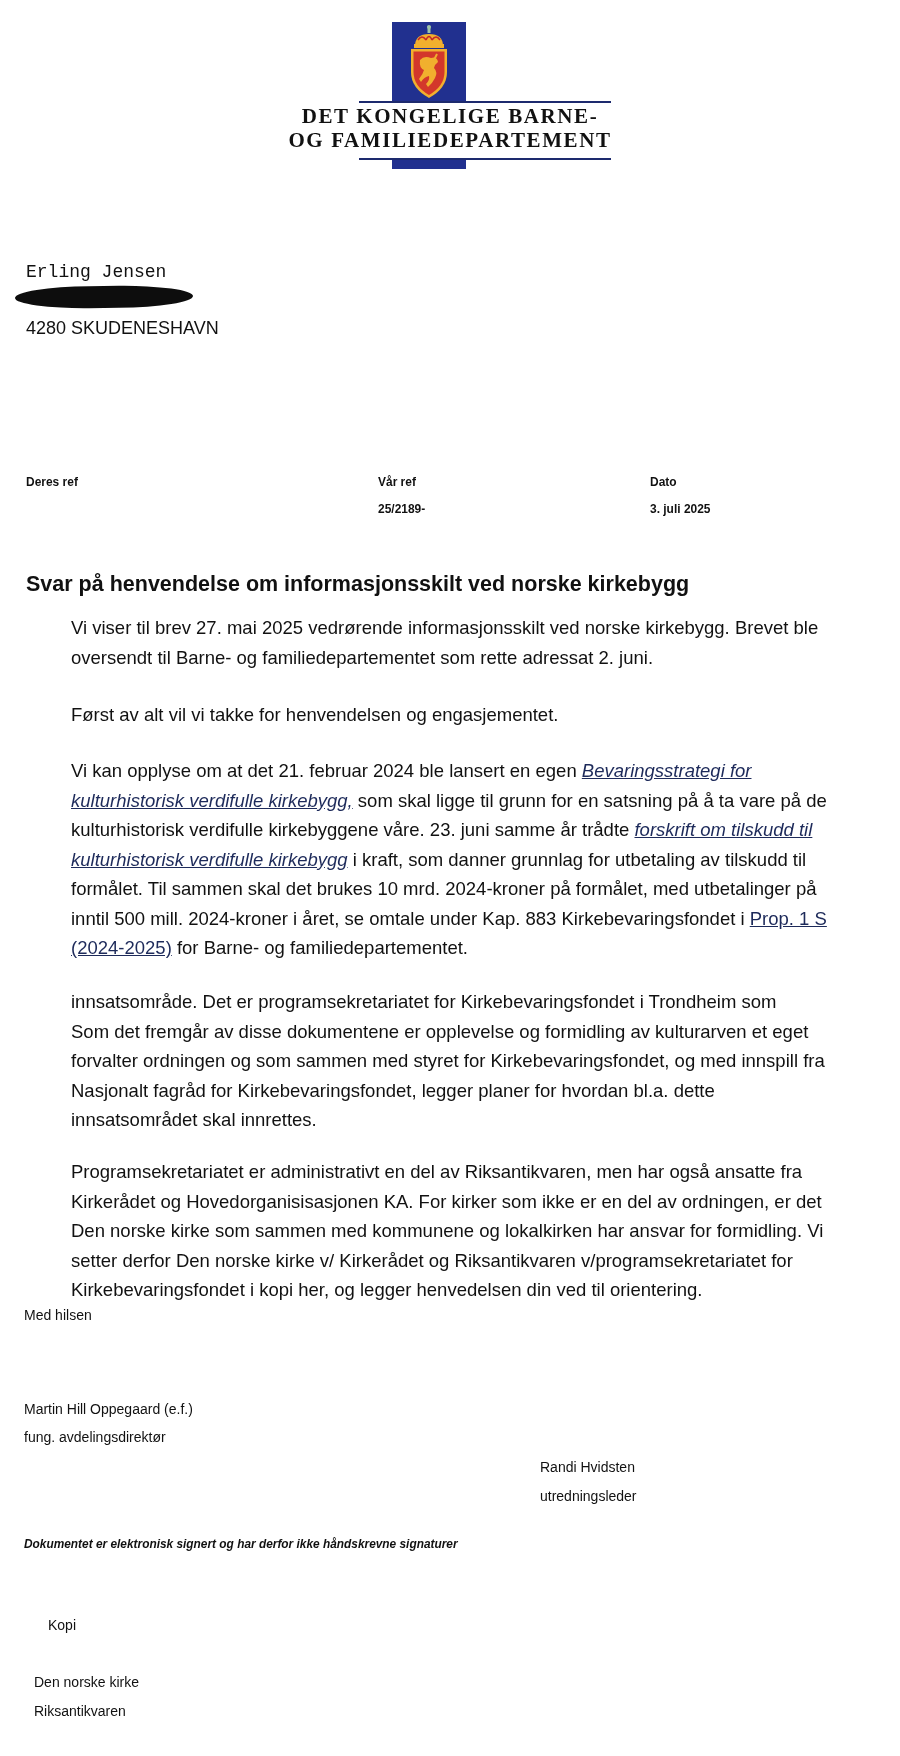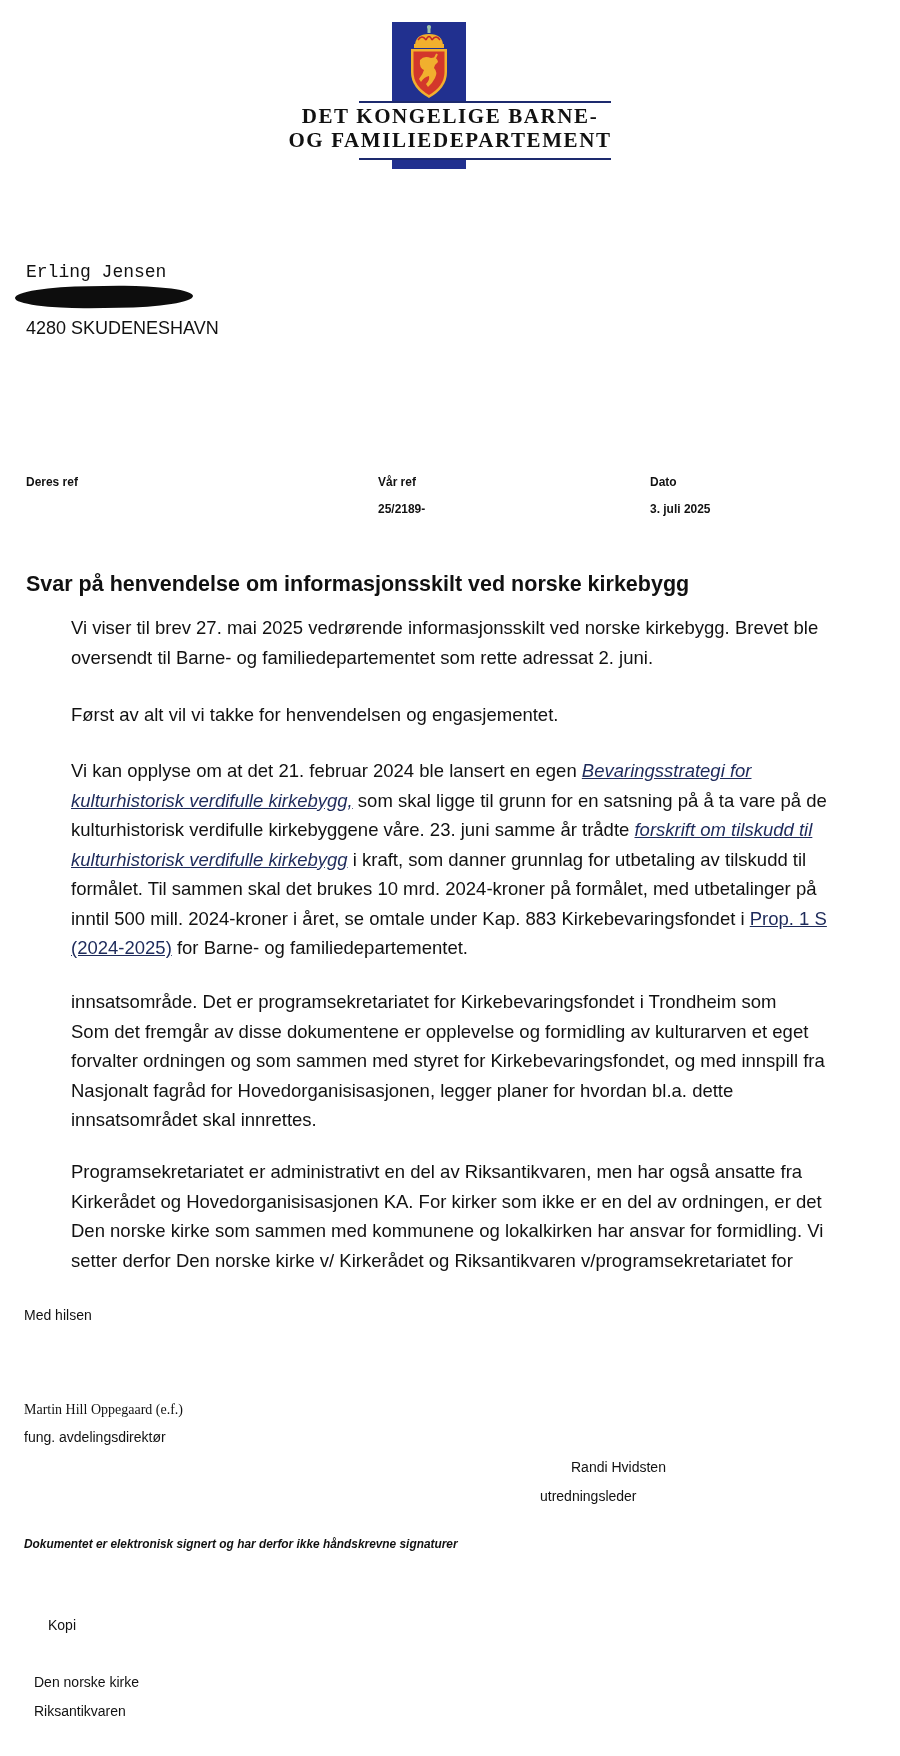--- a/index.html
+++ b/index.html
@@ -81,35 +81,36 @@
   <span class="line"><a class="it" href="#">kulturhistorisk verdifulle kirkebygg</a><span> i kraft, som danner grunnlag for utbetaling av tilskudd til</span></span>
   <span class="line">formålet. Til sammen skal det brukes 10 mrd. 2024-kroner på formålet, med utbetalinger på</span>
   <span class="line"><span>inntil 500 mill. 2024-kroner i året, se omtale under Kap. 883 Kirkebevaringsfondet i </span><a href="#">Prop. 1 S</a></span>
   <span class="line"><a href="#">(2024-2025)</a><span> for Barne- og familiedepartementet.</span></span>
 </div>
 
 <div class="abs para" style="top:987px;">
   <span class="line">innsatsområde. Det er programsekretariatet for Kirkebevaringsfondet i Trondheim som</span>
   <span class="line">Som det fremgår av disse dokumentene er opplevelse og formidling av kulturarven et eget</span>
   <span class="line">forvalter ordningen og som sammen med styret for Kirkebevaringsfondet, og med innspill fra</span>
-  <span class="line">Nasjonalt fagråd for Hovedorganisisasjonen, legger planer for hvordan bl.a. dette</span>
+  <span class="line">Nasjonalt fagråd for Kirkebevaringsfondet, legger planer for hvordan bl.a. dette</span>
   <span class="line">innsatsområdet skal innrettes.</span>
 </div>
 
 <div class="abs para" style="top:1157px;">
   <span class="line">Programsekretariatet er administrativt en del av Riksantikvaren, men har også ansatte fra</span>
   <span class="line">Kirkerådet og Hovedorganisisasjonen KA. For kirker som ikke er en del av ordningen, er det</span>
   <span class="line">Den norske kirke som sammen med kommunene og lokalkirken har ansvar for formidling. Vi</span>
   <span class="line">setter derfor Den norske kirke v/ Kirkerådet og Riksantikvaren v/programsekretariatet for</span>
+  <span class="line">Kirkebevaringsfondet i kopi her, og legger henvedelsen din ved til orientering.</span>
 </div>
 
 <div class="abs text18" style="left:24px; top:1301px;">Med hilsen</div>
 
-<div class="abs text18" style="left:24px; top:1395px;font-family:Liberation Serif, serif;">Martin Hill Oppegaard (e.f.)</div>
+<div class="abs text18" style="left:24px; top:1395px;">Martin Hill Oppegaard (e.f.)</div>
 <div class="abs text18" style="left:24px; top:1423px;">fung. avdelingsdirektør</div>
-<div class="abs text18" style="left:540px; top:1453px;margin-left:31px;">Randi Hvidsten</div>
+<div class="abs text18" style="left:540px; top:1453px;">Randi Hvidsten</div>
 <div class="abs text18" style="left:540px; top:1482px;">utredningsleder</div>
 
 <div class="abs note">Dokumentet er elektronisk signert og har derfor ikke håndskrevne signaturer</div>
 
 <div class="abs text18" style="left:24px; top:1611px;margin-left:24px;">Kopi</div>
 <div class="abs text18" style="left:34px; top:1668px;">Den norske kirke</div>
 <div class="abs text18" style="left:34px; top:1697px;">Riksantikvaren</div>
 
 </body></html>

